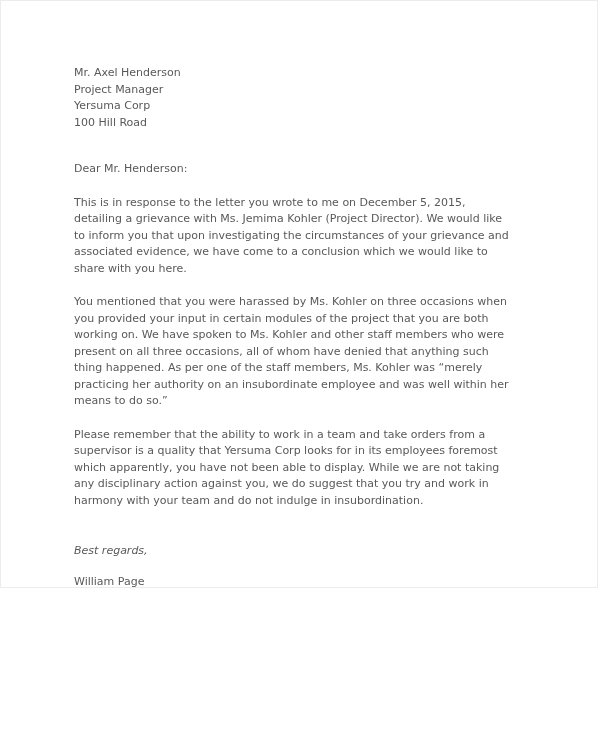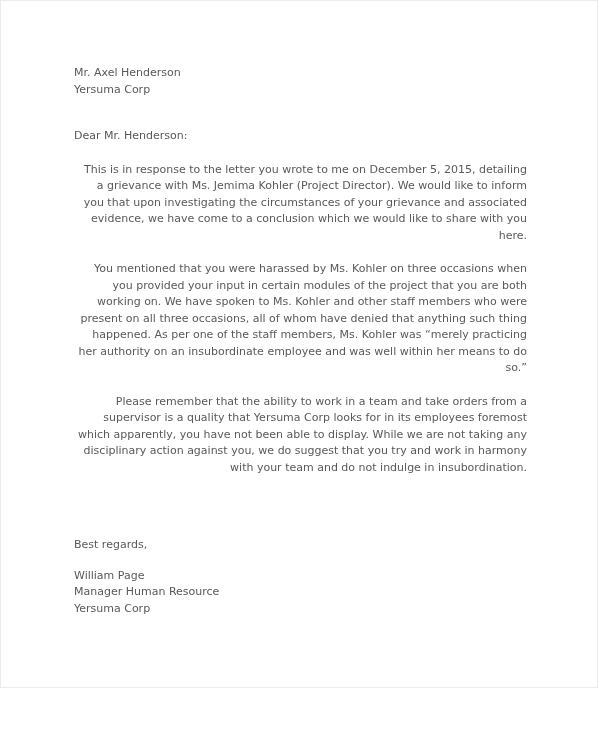--- a/index.html
+++ b/index.html
@@ -3,21 +3,21 @@
 <meta charset="utf-8">
 <style>
   html, body {
     margin: 0;
     padding: 0;
     background: #ffffff;
   }
   .page {
     position: relative;
     width: 598px;
-    height: 688px;
+    height: 588px;
     border: 1px solid #ececec;
     background: #ffffff;
     box-sizing: border-box;
     font-family: "DejaVu Sans", "Liberation Sans", sans-serif;
     color: #595959;
     font-size: 11px;
     line-height: 16.5px;
   }
   .letter-body {
     padding: 64px 70px 0 73px;
@@ -26,39 +26,42 @@
     margin: 0;
     padding: 0;
   }
   .block {
     margin: 0 0 17px 0;
   }
   .salutation {
     margin: 30px 0 17px 0;
   }
   .paragraph {
-    margin: 0 0 17px 0;
-    text-align: right;
+    margin: 0 12px 17px 0;
+    text-align: left;
   }
   .closing-block {
-    margin-top: 61px;
+    margin-top: 34px;
+    font-style: italic;
   }
   .signature-block {
     margin-top: 14px;
   }
 </style>
 </head>
 <body>
 
 <div class="page">
   <div class="letter-body">
 
     <div class="block">
       <p class="addr-line">Mr. Axel Henderson</p>
+      <p class="addr-line">Project Manager</p>
       <p class="addr-line">Yersuma Corp</p>
+      <p class="addr-line">100 Hill Road</p>
     </div>
 
     <p class="salutation">Dear Mr. Henderson:</p>
 
     <p class="paragraph">This is in response to the letter you wrote to me on December 5, 2015, detailing a grievance with Ms. Jemima Kohler (Project Director). We would like to inform you that upon investigating the circumstances of your grievance and associated evidence, we have come to a conclusion which we would like to share with you here.</p>
     <p class="paragraph">You mentioned that you were harassed by Ms. Kohler on three occasions when you provided your input in certain modules of the project that you are both working on. We have spoken to Ms. Kohler and other staff members who were present on all three occasions, all of whom have denied that anything such thing happened. As per one of the staff members, Ms. Kohler was “merely practicing her authority on an insubordinate employee and was well within her means to do so.”</p>
     <p class="paragraph">Please remember that the ability to work in a team and take orders from a supervisor is a quality that Yersuma Corp looks for in its employees foremost which apparently, you have not been able to display. While we are not taking any disciplinary action against you, we do suggest that you try and work in harmony with your team and do not indulge in insubordination.</p>
 
     <div class="closing-block">
       <p class="addr-line">Best regards,</p>

